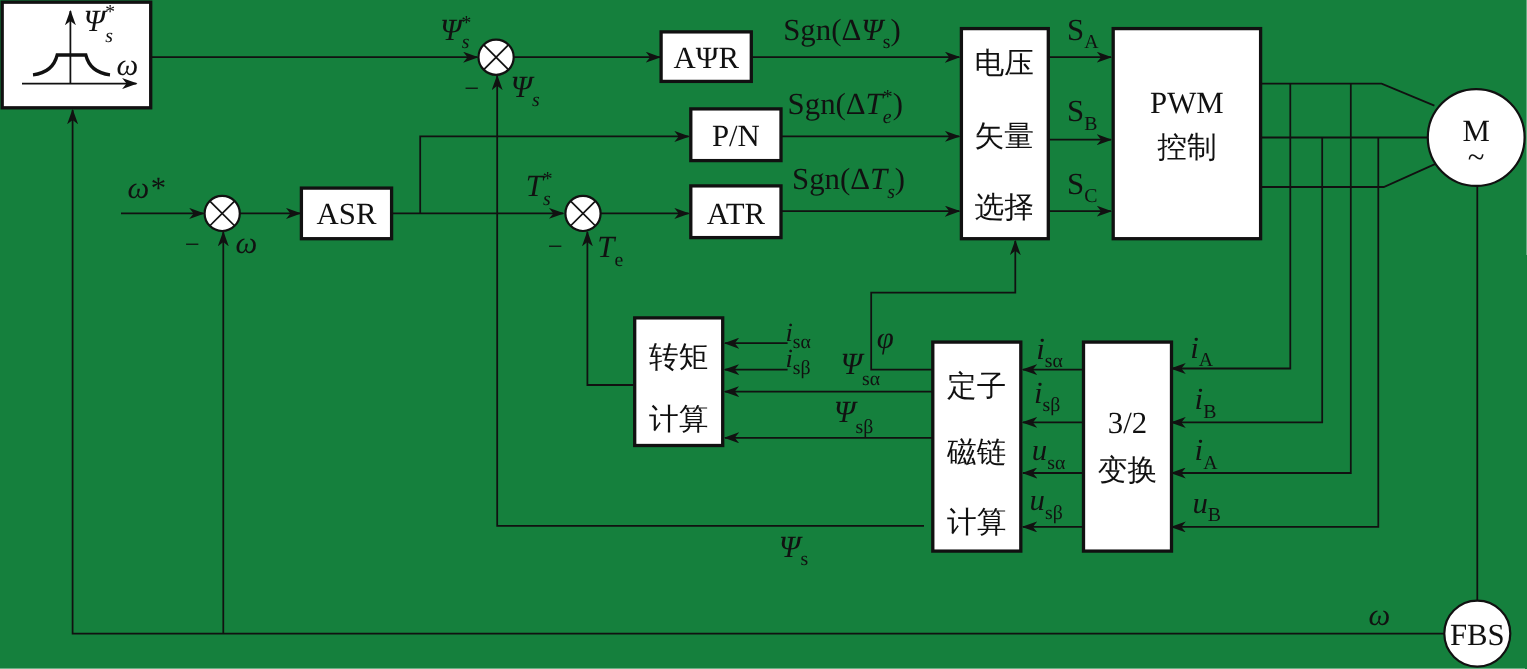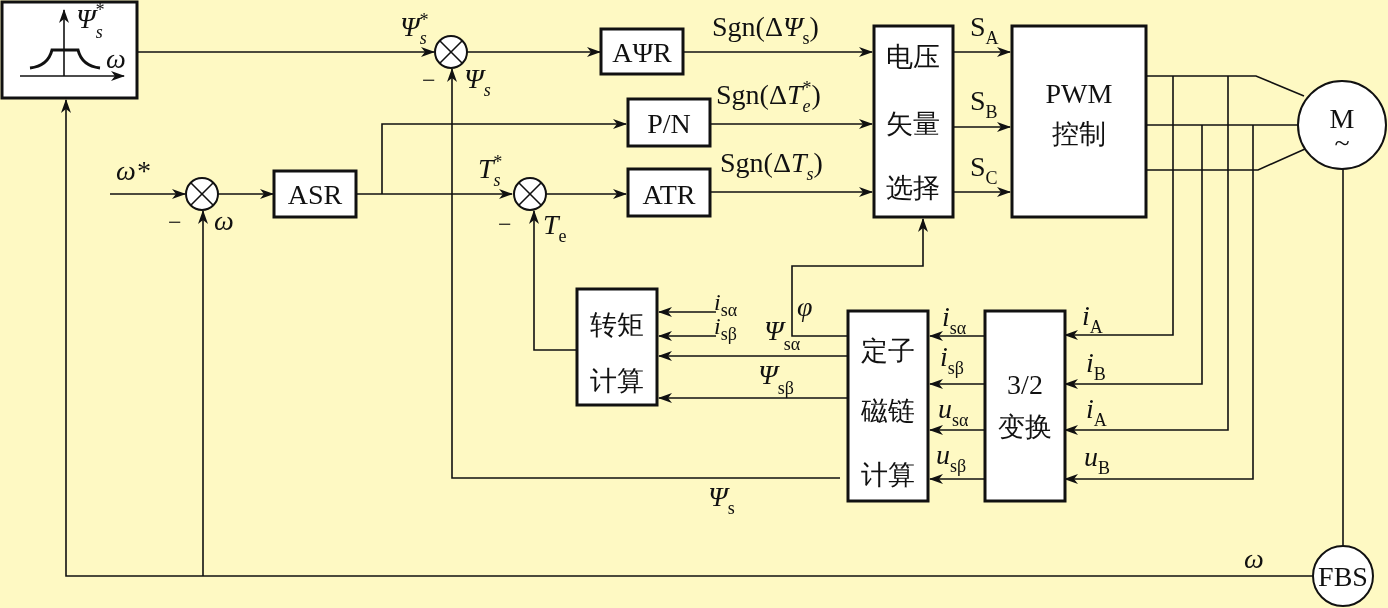--- a/index.html
+++ b/index.html
@@ -1,16 +1,16 @@
 <!DOCTYPE html>
 <html><head>
 <meta charset="utf-8">
 <style>
   html,body{margin:0;padding:0;background:#fff;}
-  #wrap{width:1388px;height:608px;position:relative;background:#fef9c3;}
+  #wrap{width:1388px;height:608px;position:relative;background:#15803d;}
   svg{display:block;}
   .ln{stroke:#111;stroke-width:1.6;fill:none;}
   .bx{stroke:#111;stroke-width:3;fill:#fff;}
   .t{font-family:"Liberation Serif","DejaVu Serif",serif;fill:#111;}
   .big{font-size:28px;}
   .mid{font-size:24px;}
   .it{font-style:italic;}
   .sub{font-size:18px;}
   .cn{font-family:"DejaVu Sans",sans-serif;font-size:27px;fill:#111;}
 </style>

